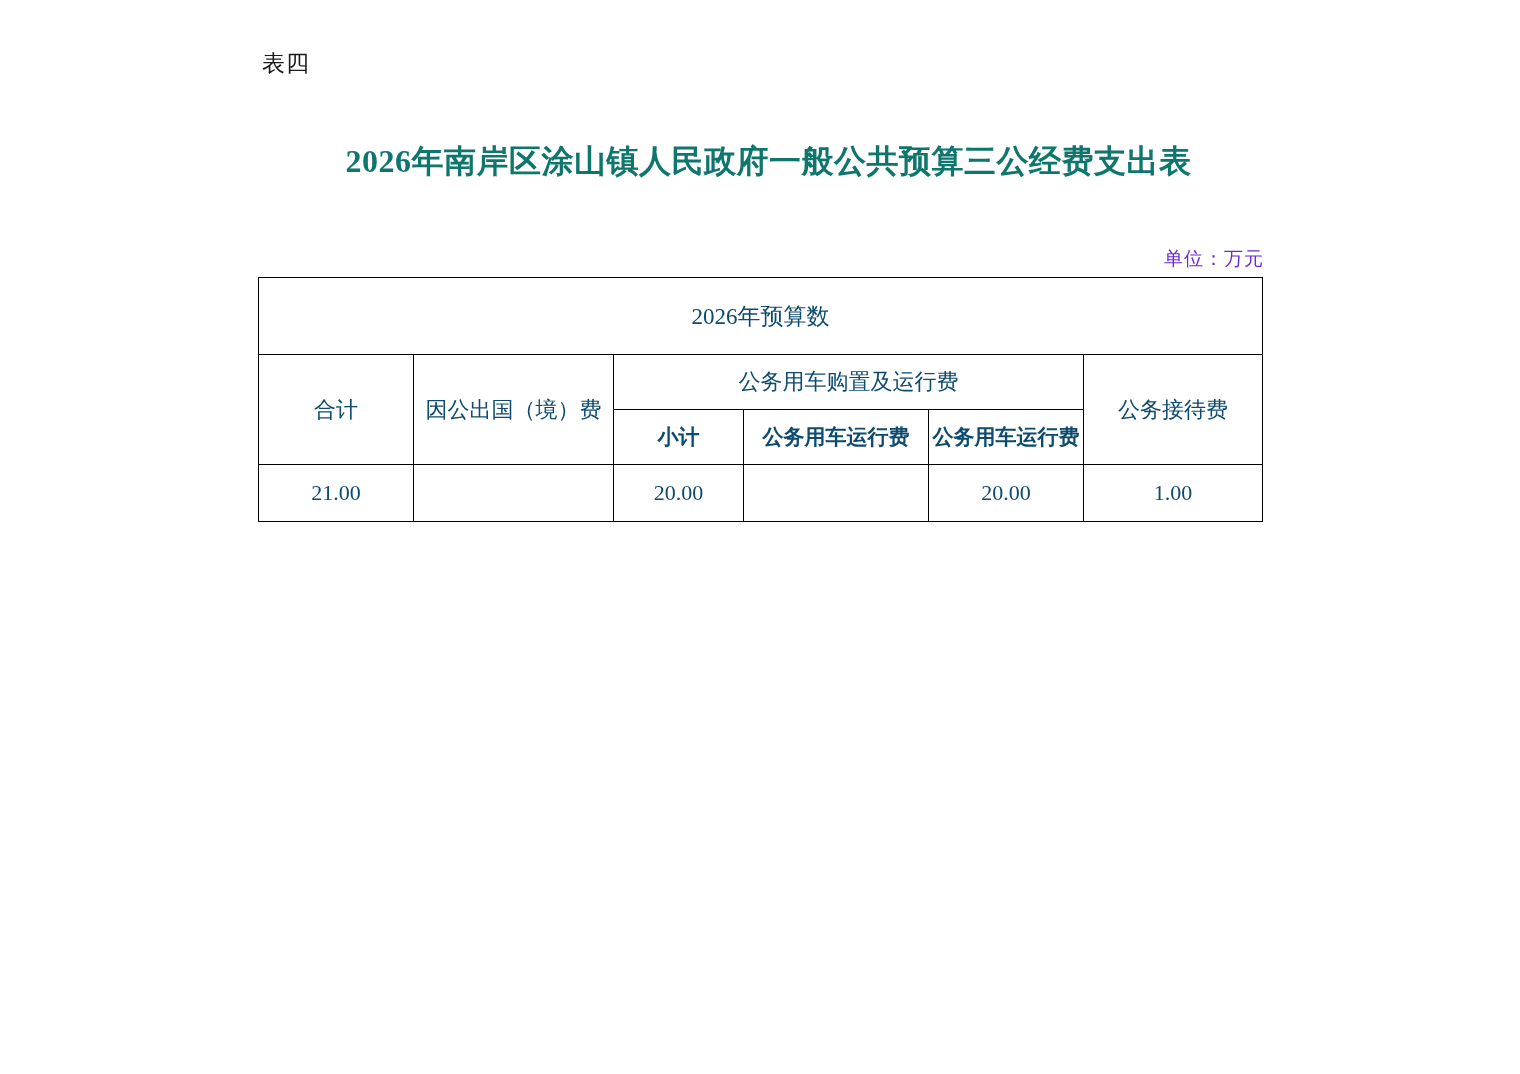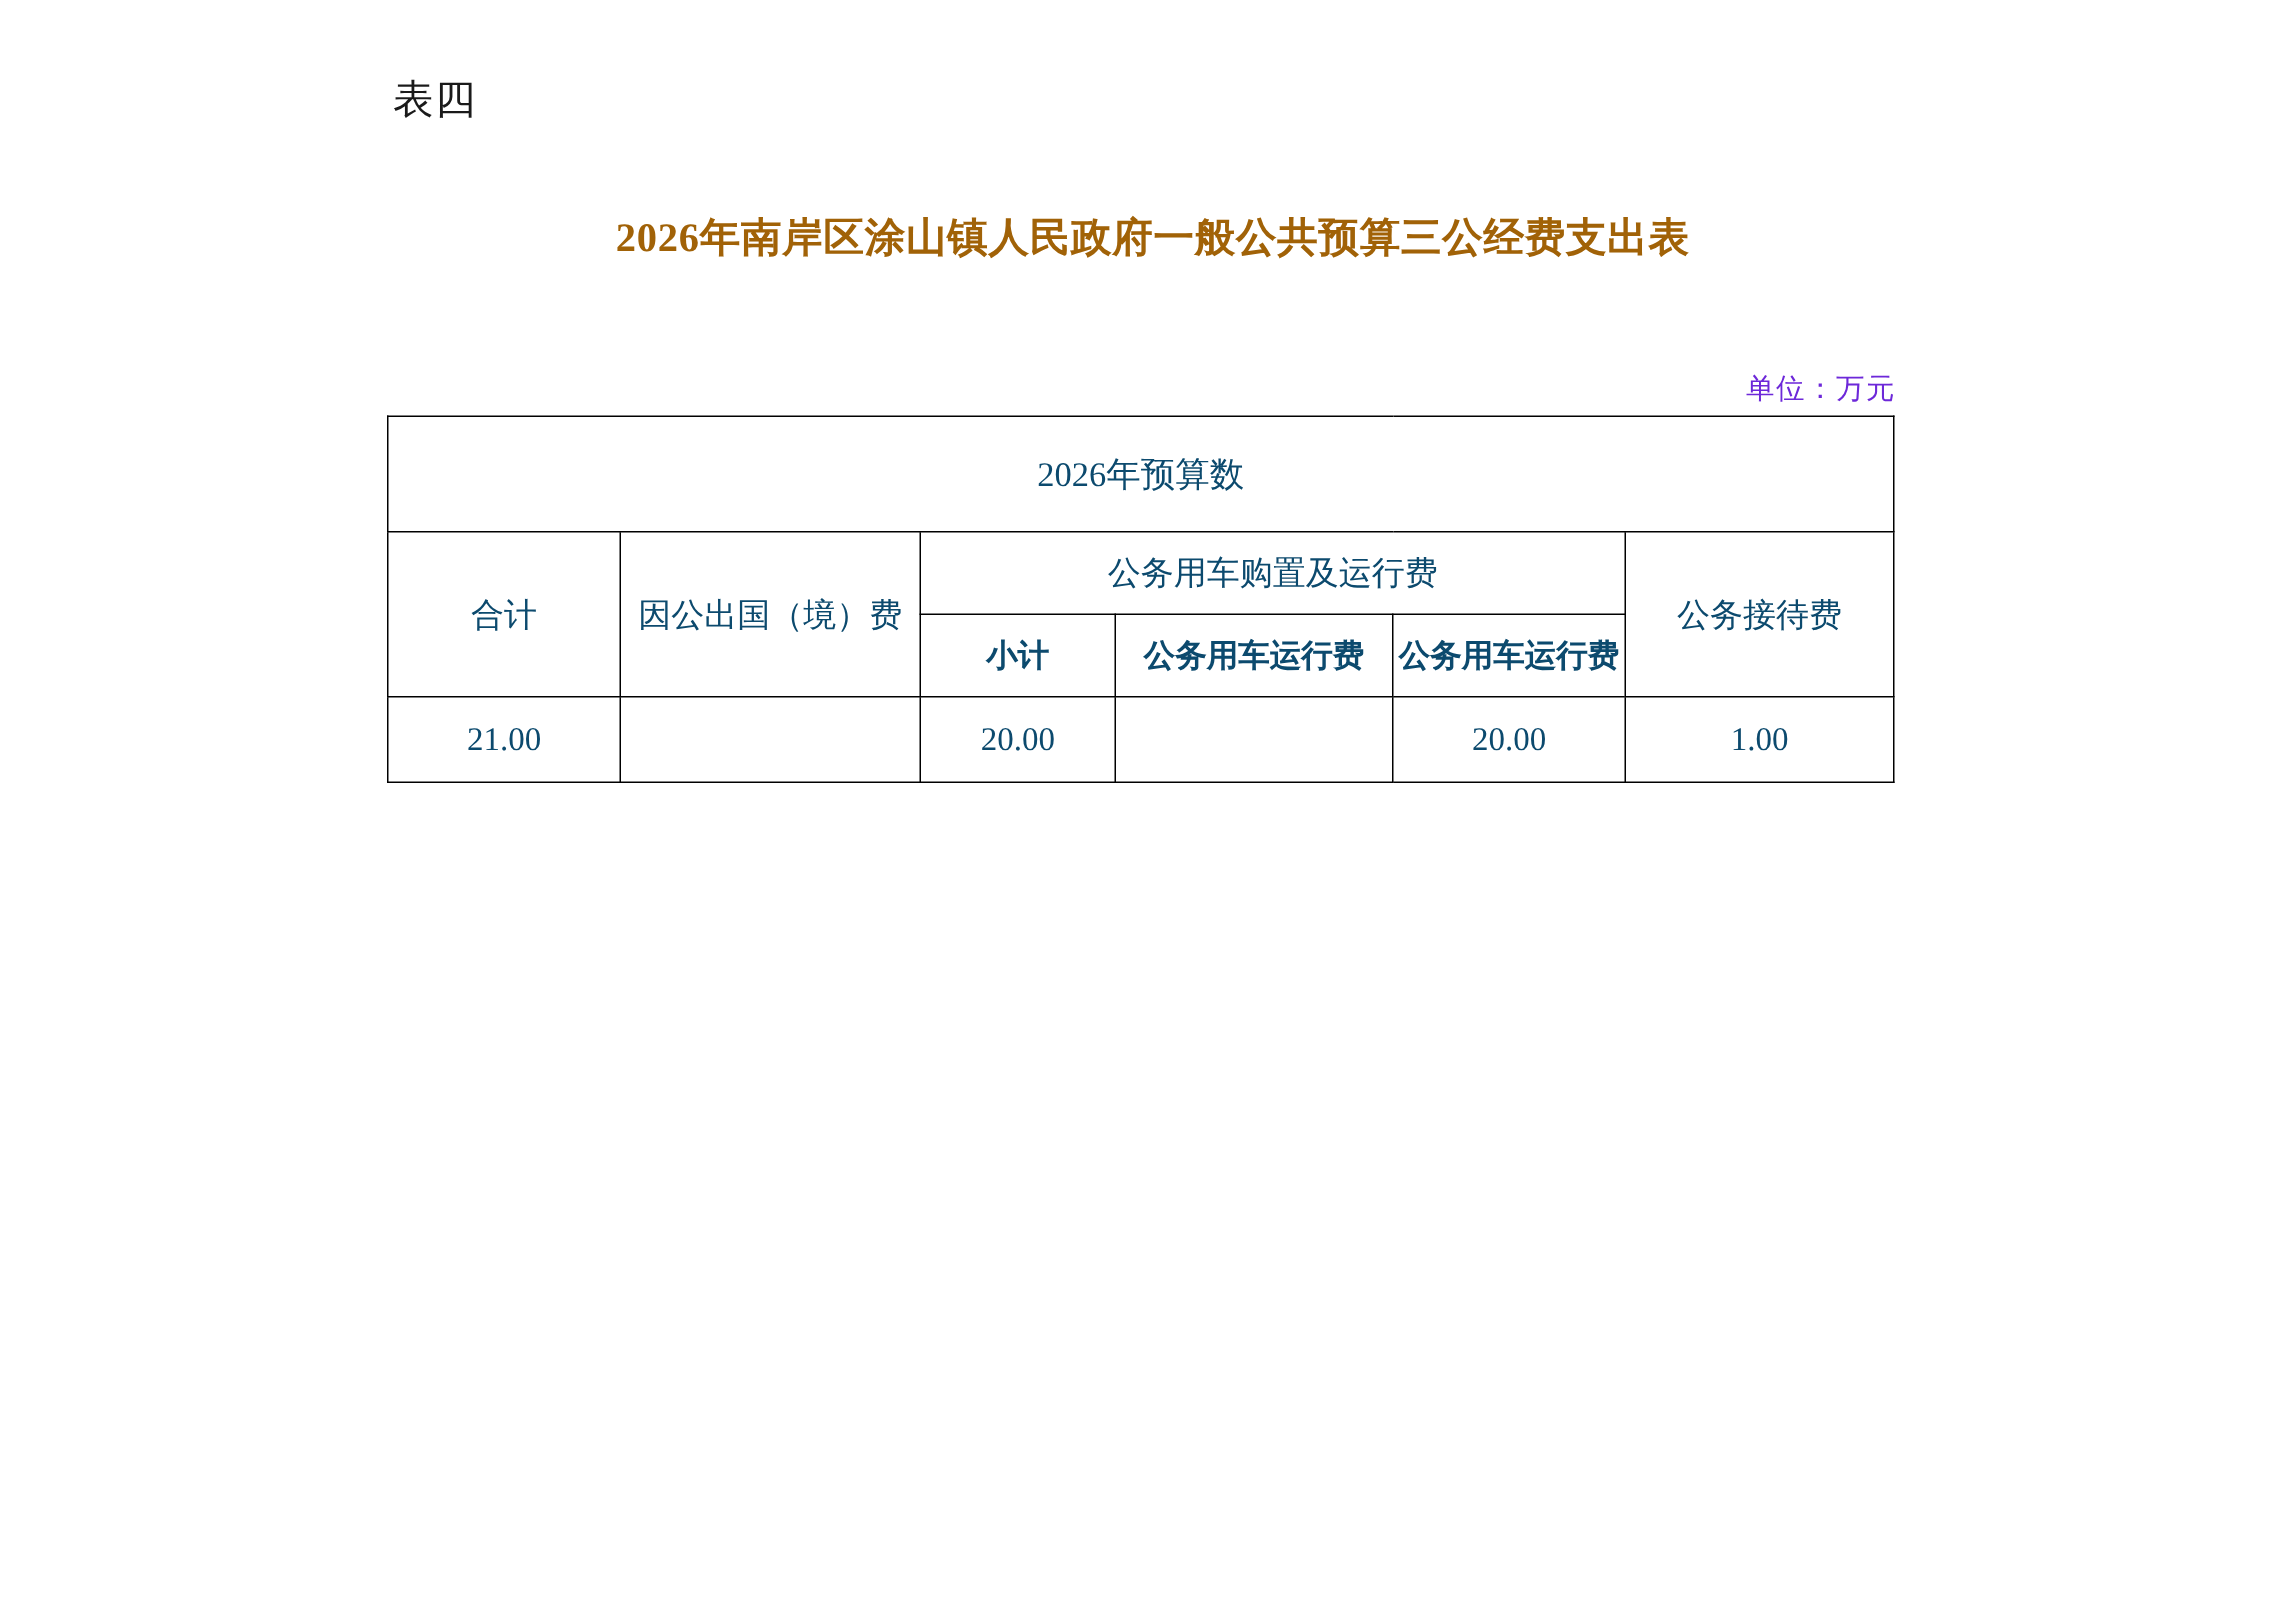--- a/index.html
+++ b/index.html
@@ -18,35 +18,35 @@
     position: relative;
     width: 1520px;
     height: 1074px;
     box-sizing: border-box;
   }
   .sheet-label {
     position: absolute;
     left: 262px;
     top: 48px;
     font-family: "Liberation Serif", "DejaVu Serif", serif;
-    font-size: 27px;
+    font-size: 23px;
     letter-spacing: 1px;
     color: #1a1a1a;
   }
   .doc-title {
     position: absolute;
     left: 17px;
     right: 0;
     top: 140px;
     text-align: center;
     font-family: "Liberation Serif", "DejaVu Serif", serif;
-    font-size: 27px;
+    font-size: 32px;
     font-weight: bold;
     letter-spacing: 0.5px;
-    color: #a16207;
+    color: #0f766e;
   }
   .unit-note {
     position: absolute;
     right: 256px;
     top: 246px;
     font-size: 19px;
     font-family: "Liberation Serif", "DejaVu Serif", serif;
     color: #6d28d9;
     letter-spacing: 1px;
   }

